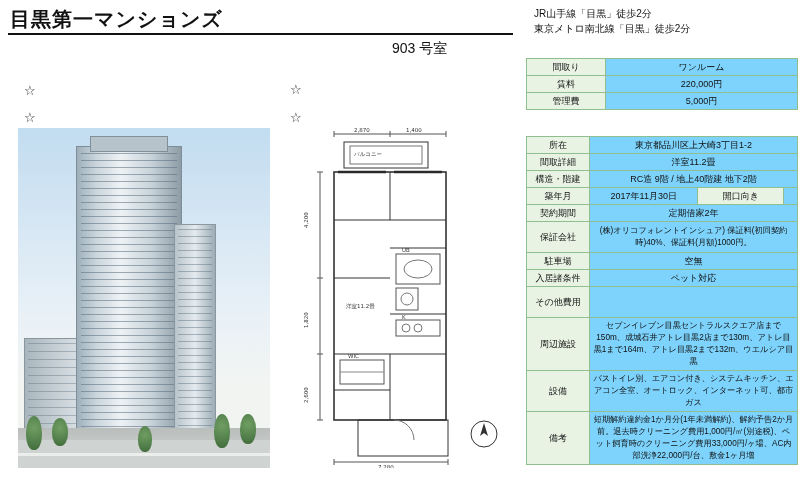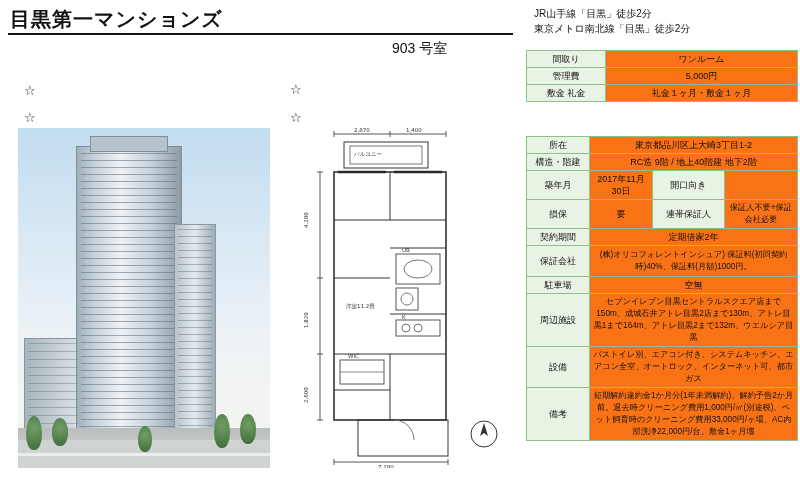--- a/index.html
+++ b/index.html
@@ -93,24 +93,24 @@
 
   table{border-collapse:collapse;}
   .tbl{position:absolute;font-size:9px;}
   .tbl td{
     border:1px solid #8fbf8f;
     padding:2px 3px;
     line-height:12px;
     vertical-align:middle;
   }
   .lbl{background:#e8f3e4;text-align:center;white-space:nowrap;color:#111;}
-  .val{background:#f97316;text-align:center;color:#111;}
+  .val{background:#7dd3fc;text-align:center;color:#111;}
   .val.left-al{text-align:center;}
 
-  .t-basic{left:4px;top:50px;width:272px;}
+  .t-basic{left:4px;top:58px;width:272px;}
   .t-detail{left:4px;top:136px;width:272px;}
 
   .small{font-size:8.2px;line-height:11px;}
 </style>
 </head>
 <body>
 
 <div class="page">
 
   <div class="left">
@@ -219,63 +219,69 @@
       <div>東京メトロ南北線「目黒」徒歩2分</div>
     </div>
 
     <table class="tbl t-basic">
       <tbody>
           <tr>
         <td class="lbl" style="width:72px">間取り</td>
         <td class="val">ワンルーム</td>
       </tr>
       <tr>
+        <td class="lbl">賃料</td>
+        <td class="val">220,000円</td>
+      </tr>
+      <tr>
         <td class="lbl">管理費</td>
         <td class="val">5,000円</td>
-      </tr>
-      <tr>
-        <td class="lbl">敷金 礼金</td>
-        <td class="val">礼金１ヶ月・敷金１ヶ月</td>
       </tr>
     </tbody>
       </table>
 
     <table class="tbl t-detail">
       <tbody>
           <tr>
         <td class="lbl" style="width:56px">所在</td>
         <td class="val left-al" colspan="3">東京都品川区上大崎3丁目1-2</td>
       </tr>
       <tr>
+        <td class="lbl">間取詳細</td>
+        <td class="val left-al" colspan="3">洋室11.2畳</td>
+      </tr>
+      <tr>
         <td class="lbl">構造・階建</td>
         <td class="val left-al" colspan="3">RC造 9階 / 地上40階建 地下2階</td>
       </tr>
       <tr>
         <td class="lbl">築年月</td>
         <td class="val">2017年11月30日</td>
         <td class="lbl">開口向き</td>
         <td class="val"></td>
       </tr>
       <tr>
-        <td class="lbl">損保</td>
-        <td class="val">要</td>
-        <td class="lbl">連帯保証人</td>
-        <td class="val small">保証人不要+保証会社必要</td>
-      </tr>
-      <tr>
         <td class="lbl">契約期間</td>
         <td class="val left-al" colspan="3">定期借家2年</td>
       </tr>
       <tr>
         <td class="lbl">保証会社</td>
         <td class="val left-al small" colspan="3" style="height:26px">(株)オリコフォレントインシュア) 保証料(初回契約時)40%、保証料(月額)1000円。</td>
       </tr>
       <tr>
         <td class="lbl">駐車場</td>
         <td class="val left-al" colspan="3">空無</td>
+      </tr>
+      <tr>
+        <td class="lbl">入居諸条件</td>
+        <td class="val left-al" colspan="3">ペット対応</td>
+      </tr>
+      <tr>
+        <td class="lbl">その他費用</td>
+        <td class="val left-al" colspan="3" style="height:26px"></td>
       </tr>
       <tr>
         <td class="lbl">周辺施設</td>
         <td class="val left-al small" colspan="3" style="height:34px">セブンイレブン目黒セントラルスクエア店まで150m、成城石井アトレ目黒2店まで130m、アトレ目黒1まで164m、アトレ目黒2まで132m、ウエルシア目黒</td>
       </tr>
       <tr>
         <td class="lbl">設備</td>
         <td class="val left-al small" colspan="3" style="height:28px">バストイレ別、エアコン付き、システムキッチン、エアコン全室、オートロック、インターネット可、都市ガス</td>
       </tr>
       <tr>

